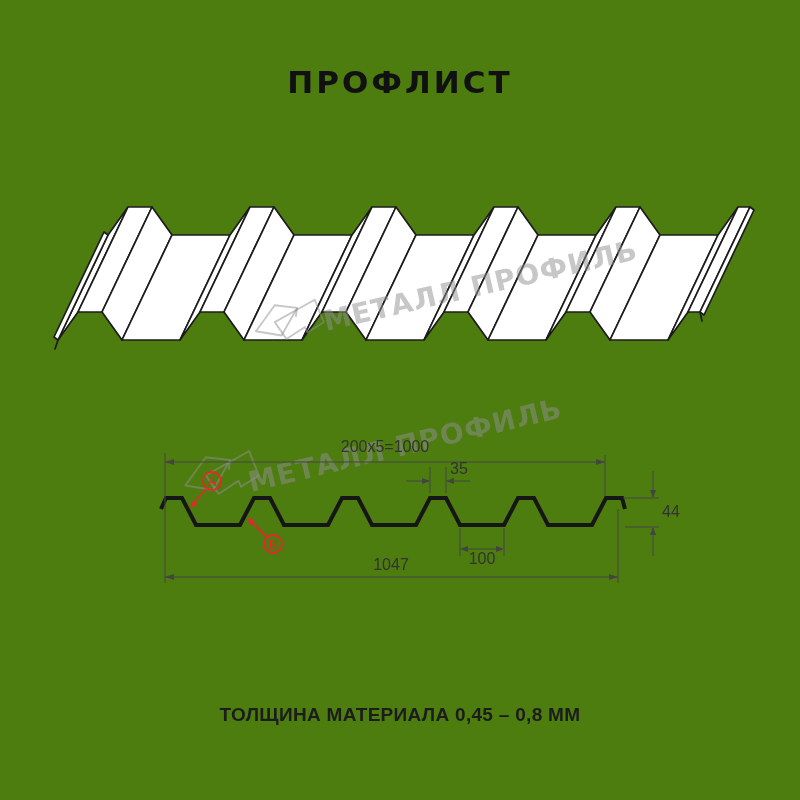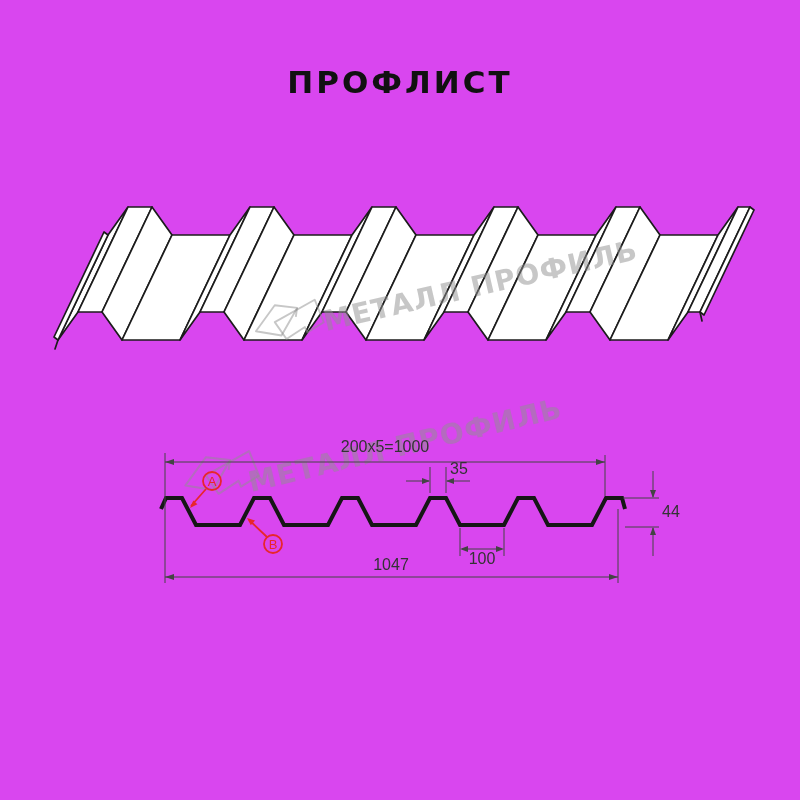--- a/index.html
+++ b/index.html
@@ -1,16 +1,16 @@
 <!DOCTYPE html>
 <html><head>
 <meta charset="utf-8">
 <style>
   html,body{margin:0;padding:0;background:#fff;}
-  .page{position:relative;width:800px;height:800px;background:#d946ef;overflow:hidden;
+  .page{position:relative;width:800px;height:800px;background:#4d7c0f;overflow:hidden;
         font-family:"Liberation Sans",sans-serif;}
   .title{position:absolute;top:64px;left:0;width:800px;text-align:center;
          font-family:"DejaVu Sans",sans-serif;font-weight:bold;font-size:31px;
          letter-spacing:3px;color:#111;}
   .subtitle{position:absolute;top:113px;left:0;width:800px;text-align:center;
             font-family:"DejaVu Sans",sans-serif;font-weight:bold;font-size:17px;
             letter-spacing:1px;color:#111;}
   .footer{position:absolute;top:704px;left:0;width:800px;text-align:center;
           font-family:"Liberation Sans",sans-serif;font-weight:bold;font-size:19px;
           letter-spacing:0.3px;color:#1c1c1c;}
@@ -143,13 +143,14 @@
       <line class="red" x1="206" y1="489" x2="191" y2="506"></line>
       <polygon class="redhead" points="190,508 197.4,504.2 193.3,500.4"></polygon>
 
       <circle class="red" cx="273" cy="544" r="9"></circle>
       <text class="redtext" text-anchor="middle" x="273" y="549">В</text>
       <line class="red" x1="267" y1="537" x2="249" y2="520"></line>
       <polygon class="redhead" points="247,518 250.8,525.2 255,520.6"></polygon>
     </g>
   </svg>
 
+  <div class="footer">ТОЛЩИНА МАТЕРИАЛА 0,45 – 0,8 ММ</div>
 </div>
 
 </body></html>

